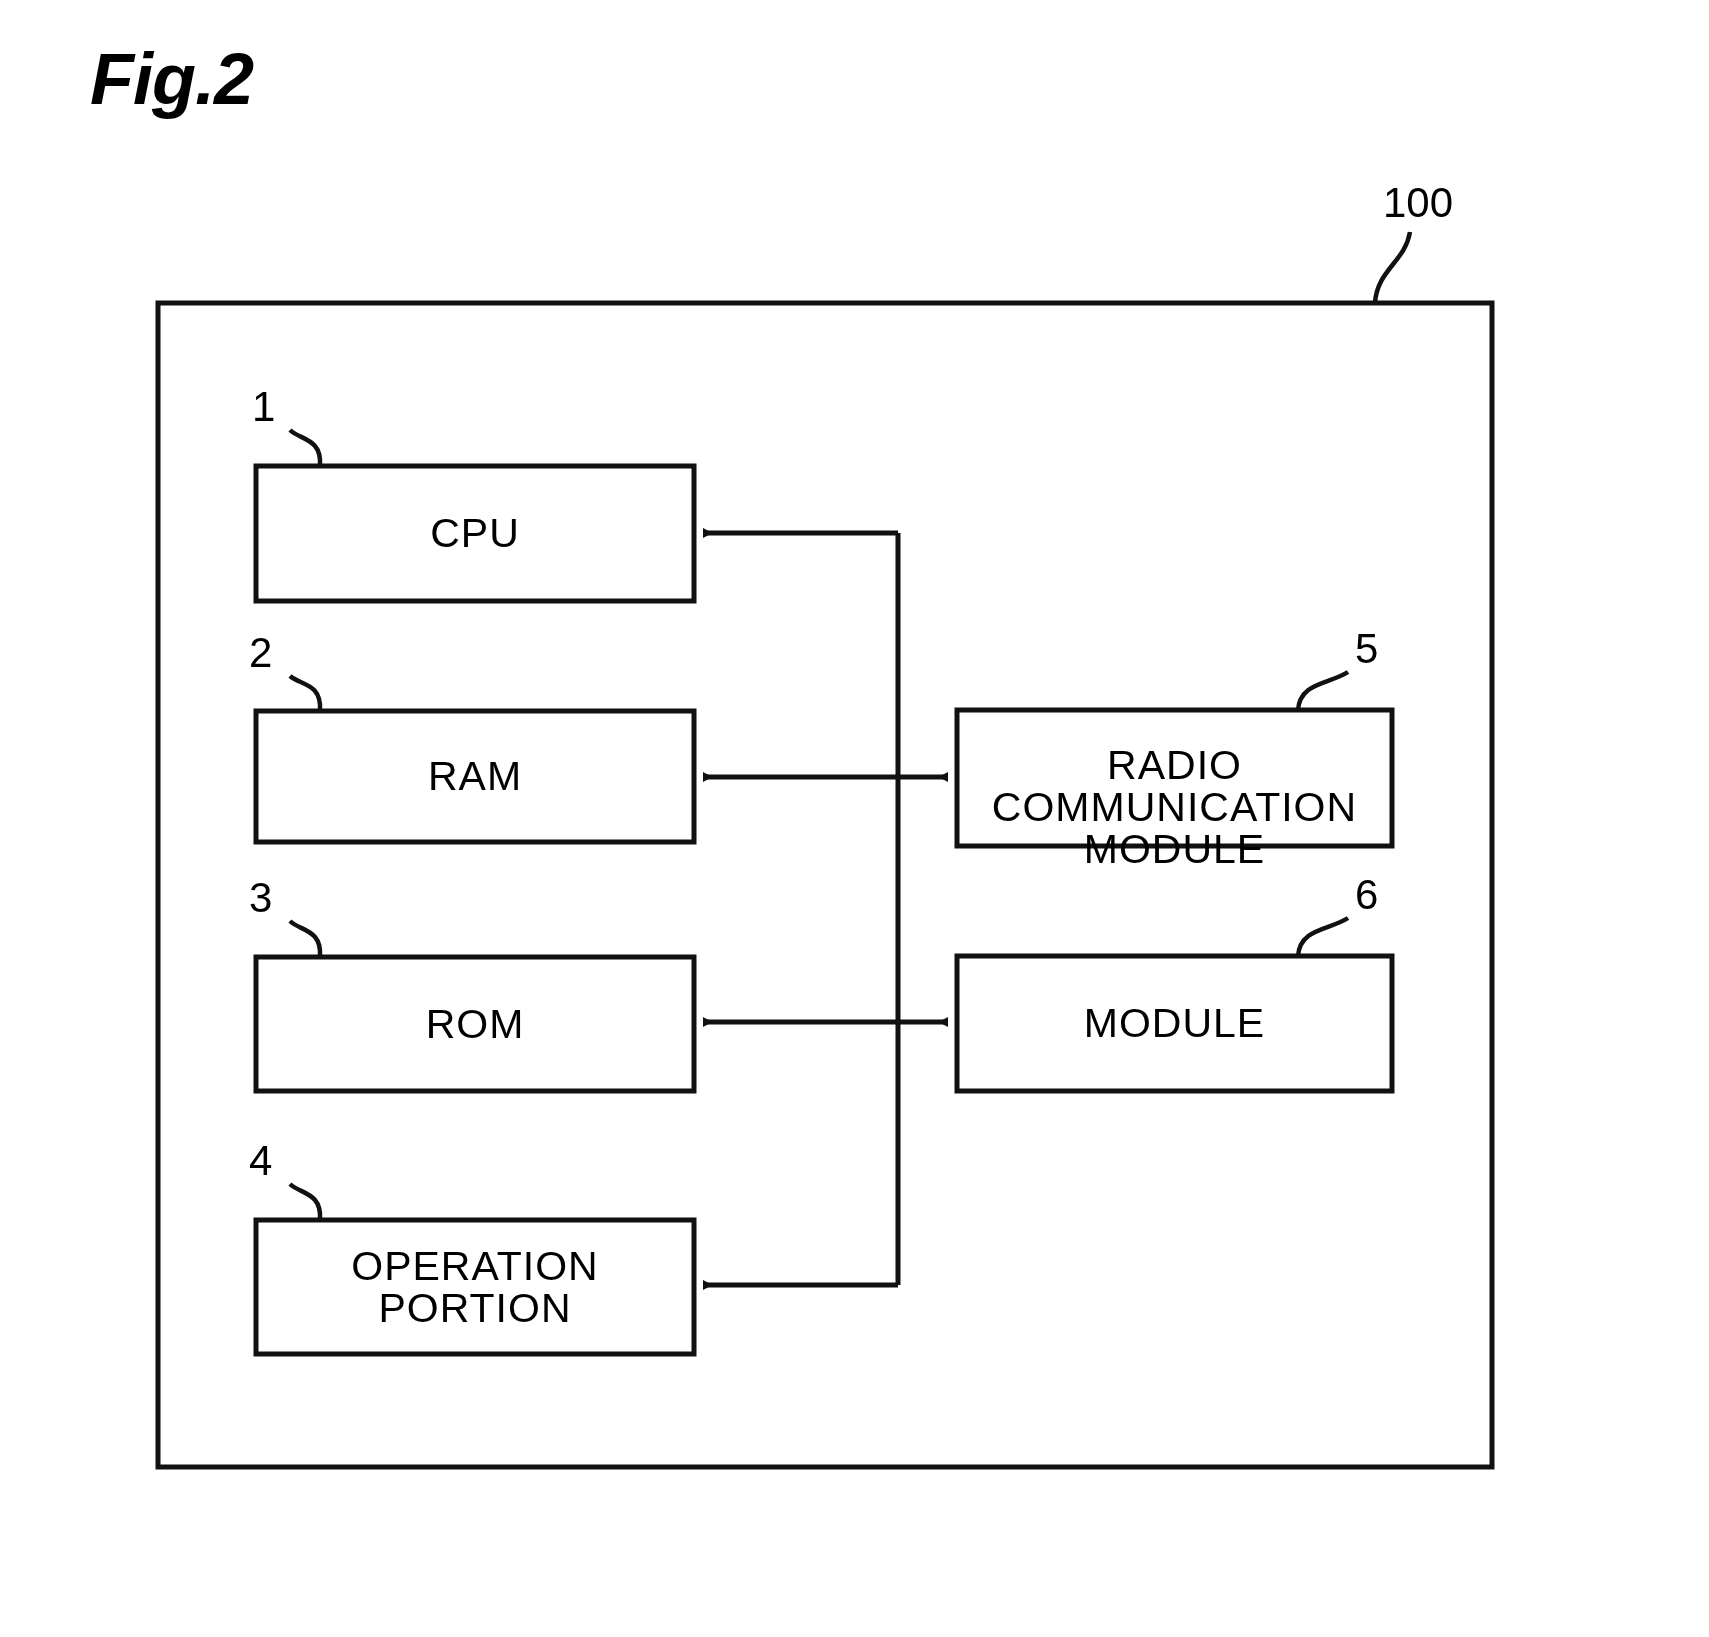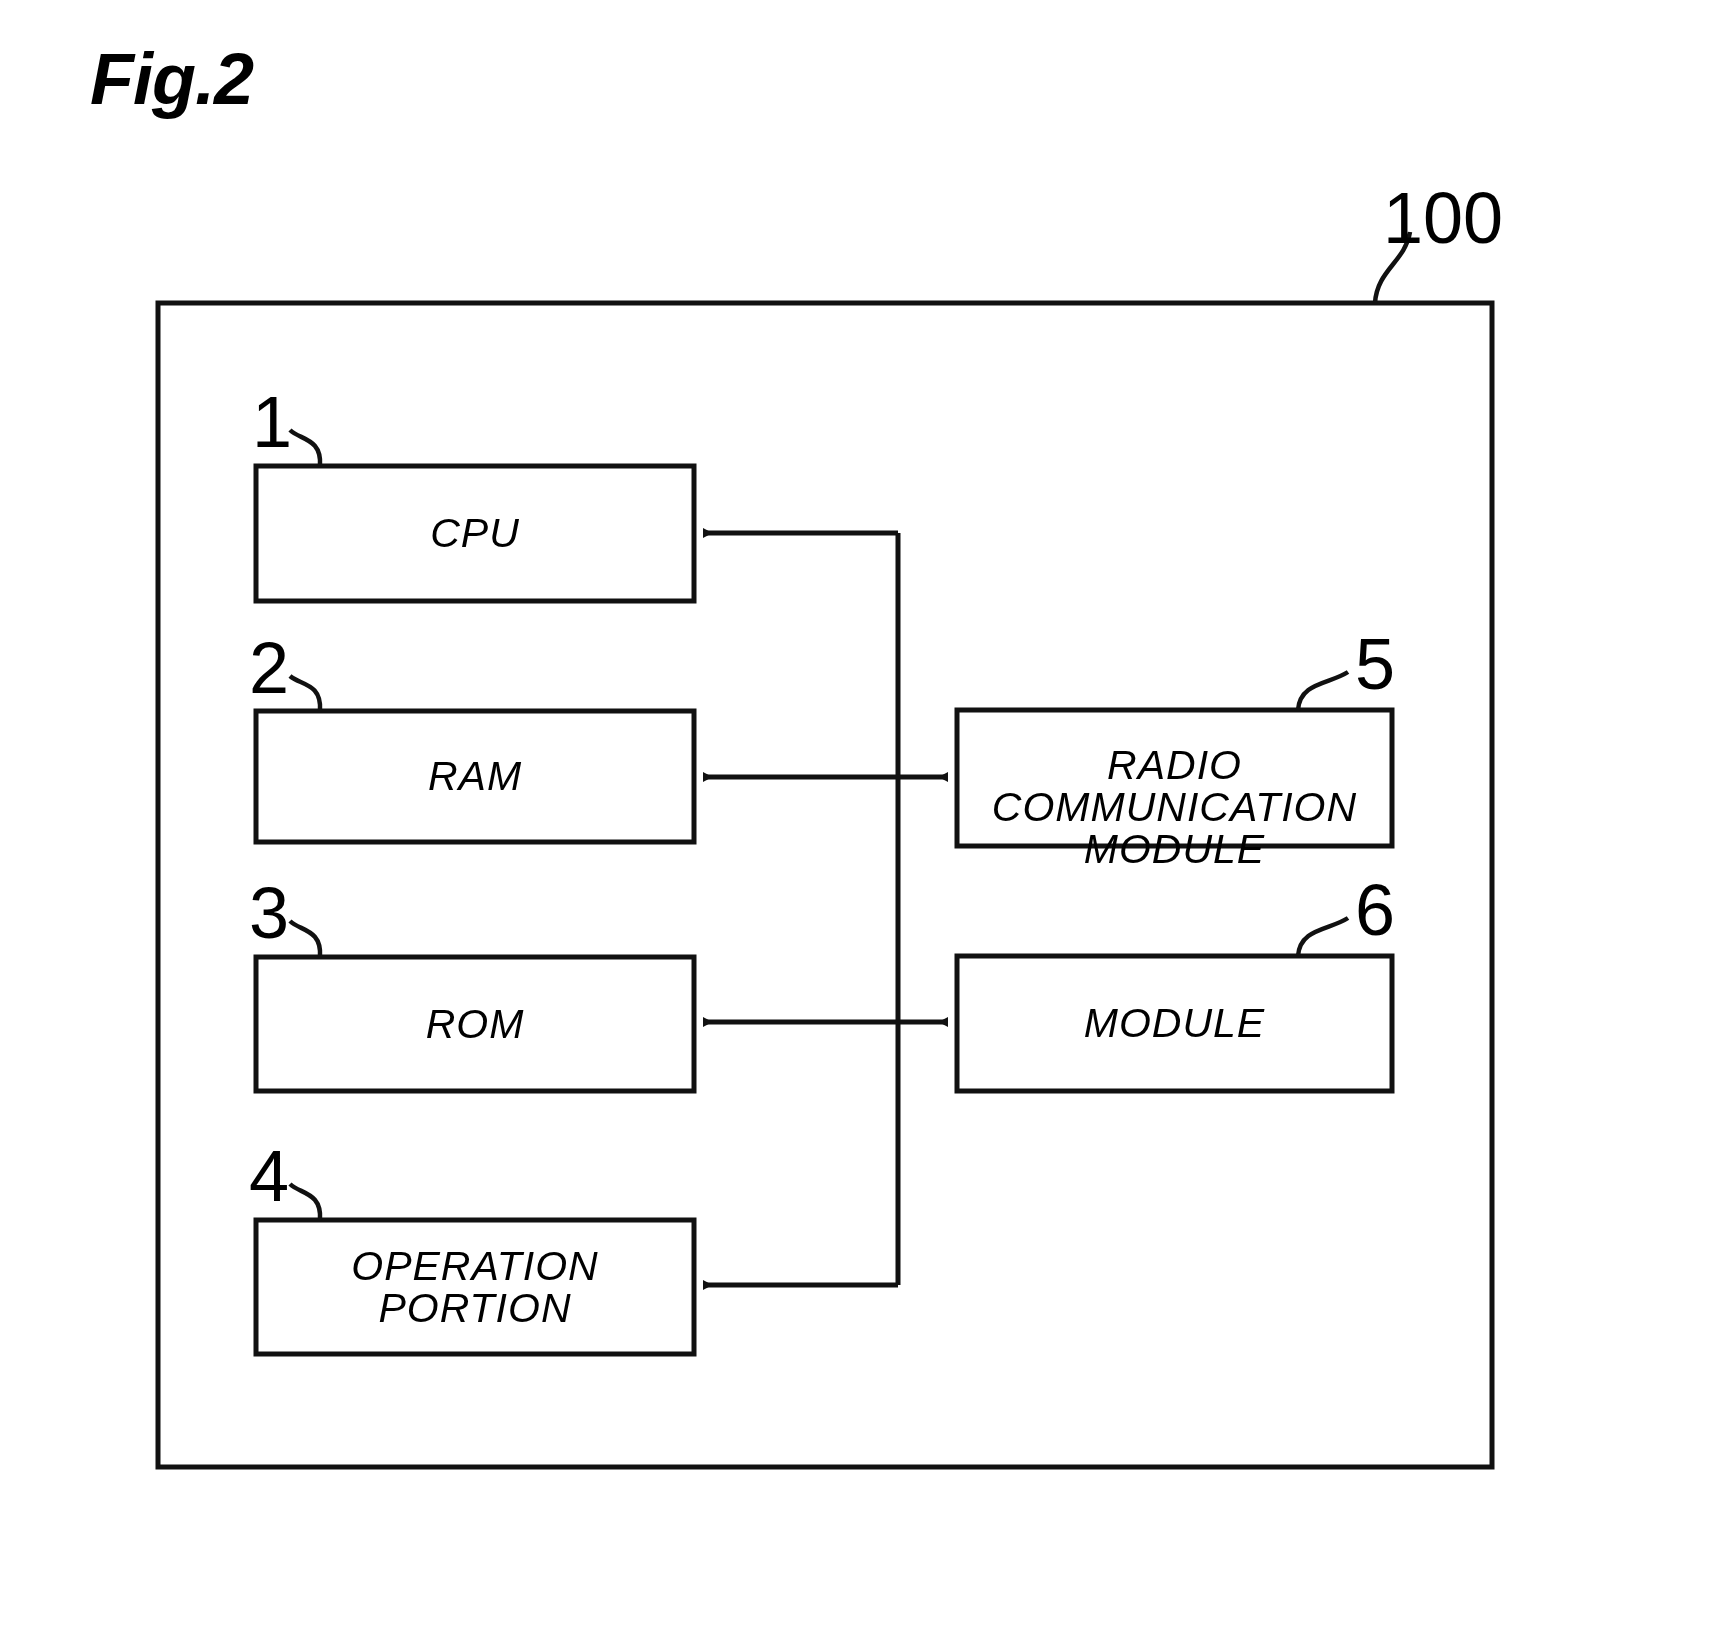--- a/index.html
+++ b/index.html
@@ -41,27 +41,26 @@
     display: flex;
     align-items: center;
     justify-content: center;
     text-align: center;
     font-family: "Liberation Sans", sans-serif;
     font-size: 41px;
     letter-spacing: 1px;
     line-height: 1.03;
     white-space: pre-line;
     pointer-events: none;
-    font-style: italic;
   }
 
   .ref-num {
     position: absolute;
     font-family: "Liberation Sans", sans-serif;
-    font-size: 72px;
+    font-size: 42px;
     line-height: 1;
     white-space: nowrap;
   }
 </style>
 </head>
 <body>
 
 <div id="figure-title">Fig.2</div>
 
 <svg id="diagram-canvas" viewBox="0 0 1709 1637" xmlns="http://www.w3.org/2000/svg">

